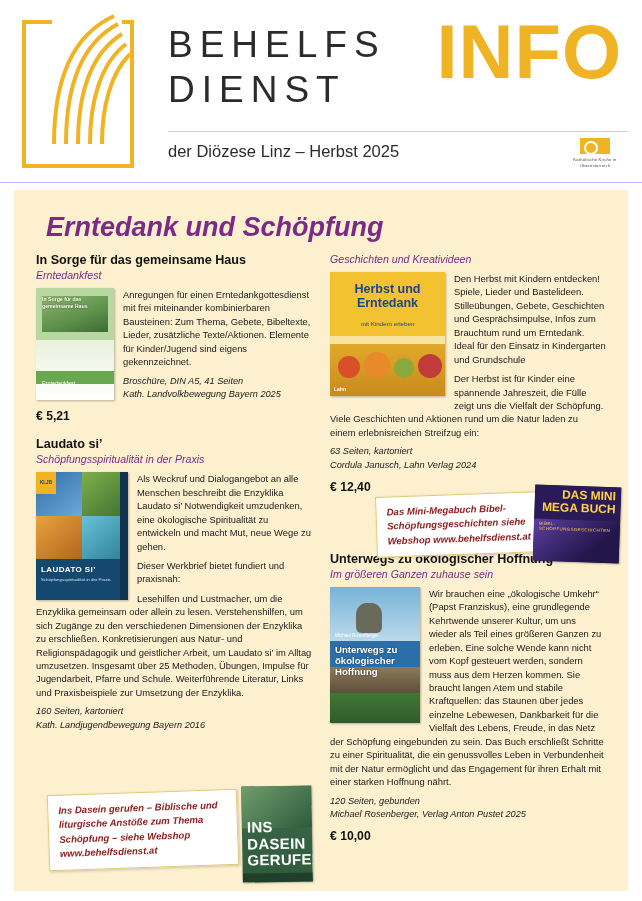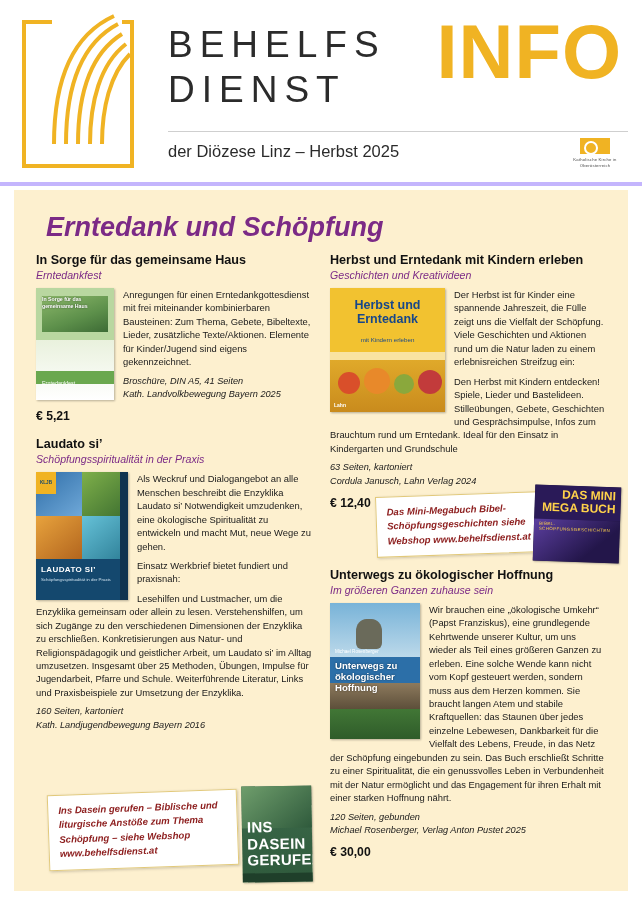--- a/index.html
+++ b/index.html
@@ -19,21 +19,21 @@
     height: 901px;
     background: #ffffff;
     box-sizing: border-box;
   }
 
   
   .header {
     position: relative;
     height: 182px;
     background: #ffffff;
-    border-bottom: 4px solid #c4b5fd;
+    border-bottom: 1px solid #c4b5fd;
   }
   .logo-mark {
     position: absolute;
     left: 22px;
     top: 20px;
     width: 118px;
     height: 150px;
   }
   .logo-frame {
     position: absolute;
@@ -551,49 +551,48 @@
             <div class="q q4"></div>
             <div class="c2-flag">KLJB</div>
             <div class="c2-side"></div>
             <div class="c2-bottom">
               <div class="c2-title">LAUDATO SI’</div>
               <div class="c2-sub">Schöpfungsspiritualität in der Praxis</div>
             </div>
           </div>
           <div class="body-text">
             <p>Als Weckruf und Dialogangebot an alle Menschen beschreibt die Enzyklika Laudato si’ Notwendigkeit umzudenken, eine ökologische Spiritualität zu entwickeln und macht Mut, neue Wege zu gehen.</p>
-            <p>Einsatz Werkbrief bietet fundiert und praxisnah:</p>
+            <p>Dieser Werkbrief bietet fundiert und praxisnah:</p>
             <p>Lesehilfen und Lustmacher, um die Enzyklika gemeinsam oder allein zu lesen. Verstehenshilfen, um sich Zugänge zu den verschiedenen Dimensionen der Enzyklika zu erschließen. Konkretisierungen aus Natur- und Religionspädagogik und geistlicher Arbeit, um Laudato si’ im Alltag umzusetzen. Insgesamt über 25 Methoden, Übungen, Impulse für Jugendarbeit, Pfarre und Schule. Weiterführende Literatur, Links und Praxisbeispiele zur Umsetzung der Enzyklika.</p>
           </div>
           <div class="meta" style="white-space: pre-line;">160 Seiten, kartoniert
 Kath. Landjugendbewegung Bayern 2016</div>
         </div>
 
       </div>
 
       <div class="col">
 
         <div class="item clearfix">
-          <div class="item-title">Herbst und Erntedank mit Kindern erleben</div>
           <div class="item-subtitle">Geschichten und Kreativideen</div>
           <div class="cover cov4">
             <div class="c4-t">Herbst und Erntedank</div>
             <div class="c4-s">mit Kindern erleben</div>
             <div class="c4-band"></div>
             <div class="c4-img">
               <div class="c4-veg" style="left:8px;top:12px;width:22px;height:22px;background:#d94f2a;"></div>
               <div class="c4-veg" style="left:34px;top:8px;width:26px;height:26px;background:#e8892a;"></div>
               <div class="c4-veg" style="left:64px;top:14px;width:20px;height:20px;background:#8aa83c;"></div>
               <div class="c4-veg" style="left:88px;top:10px;width:24px;height:24px;background:#c23b3b;"></div>
             </div>
             <div class="c4-logo">Lahn</div>
           </div>
           <div class="body-text">
+            <p>Den Herbst mit Kindern entdecken! Spiele, Lieder und Bastelideen. Stilleübungen, Gebete, Geschichten und Gesprächsimpulse, Infos zum Brauchtum rund um Erntedank. Ideal für den Einsatz in Kindergarten und Grundschule</p>
             <p>Der Herbst ist für Kinder eine spannende Jahreszeit, die Fülle zeigt uns die Vielfalt der Schöpfung. Viele Geschichten und Aktionen rund um die Natur laden zu einem erlebnisreichen Streifzug ein:</p>
-            <p>Den Herbst mit Kindern entdecken! Spiele, Lieder und Bastelideen. Stilleübungen, Gebete, Geschichten und Gesprächsimpulse, Infos zum Brauchtum rund um Erntedank. Ideal für den Einsatz in Kindergarten und Grundschule</p>
           </div>
           <div class="meta" style="white-space: pre-line;">63 Seiten, kartoniert
 Cordula Janusch, Lahn Verlag 2024</div>
           <div class="price">€ 12,40</div>
         </div>
 
         <div style="height:44px;"></div>
 
         <div class="item clearfix">
           <div class="item-title">Unterwegs zu ökologischer Hoffnung</div>
@@ -604,21 +603,21 @@
             <div class="c6-land"></div>
             <div class="c6-rock"></div>
             <div class="c6-author">Michael Rosenberger</div>
             <div class="c6-title">Unterwegs zu ökologischer Hoffnung</div>
           </div>
           <div class="body-text">
             <p>Wir brauchen eine „ökologische Umkehr“ (Papst Franziskus), eine grundlegende Kehrtwende unserer Kultur, um uns wieder als Teil eines größeren Ganzen zu erleben. Eine solche Wende kann nicht vom Kopf gesteuert werden, sondern muss aus dem Herzen kommen. Sie braucht langen Atem und stabile Kraftquellen: das Staunen über jedes einzelne Lebewesen, Dankbarkeit für die Vielfalt des Lebens, Freude, in das Netz der Schöpfung eingebunden zu sein. Das Buch erschließt Schritte zu einer Spiritualität, die ein genussvolles Leben in Verbundenheit mit der Natur ermöglicht und das Engagement für ihren Erhalt mit einer starken Hoffnung nährt.</p>
           </div>
           <div class="meta" style="white-space: pre-line;">120 Seiten, gebunden
 Michael Rosenberger, Verlag Anton Pustet 2025</div>
-          <div class="price">€ 30,00</div>
+          <div class="price">€ 10,00</div>
         </div>
 
       </div>
     </div>
   </div>
 
   <div class="note note1">
     <div class="note-text">Ins Dasein gerufen – Biblische und liturgische Anstöße zum Thema Schöpfung – siehe Webshop www.behelfsdienst.at</div>
   </div>
   <div class="cover cov3" style="position:absolute; left:242px; top:786px; float:none; margin:0; transform:rotate(-1deg);">

